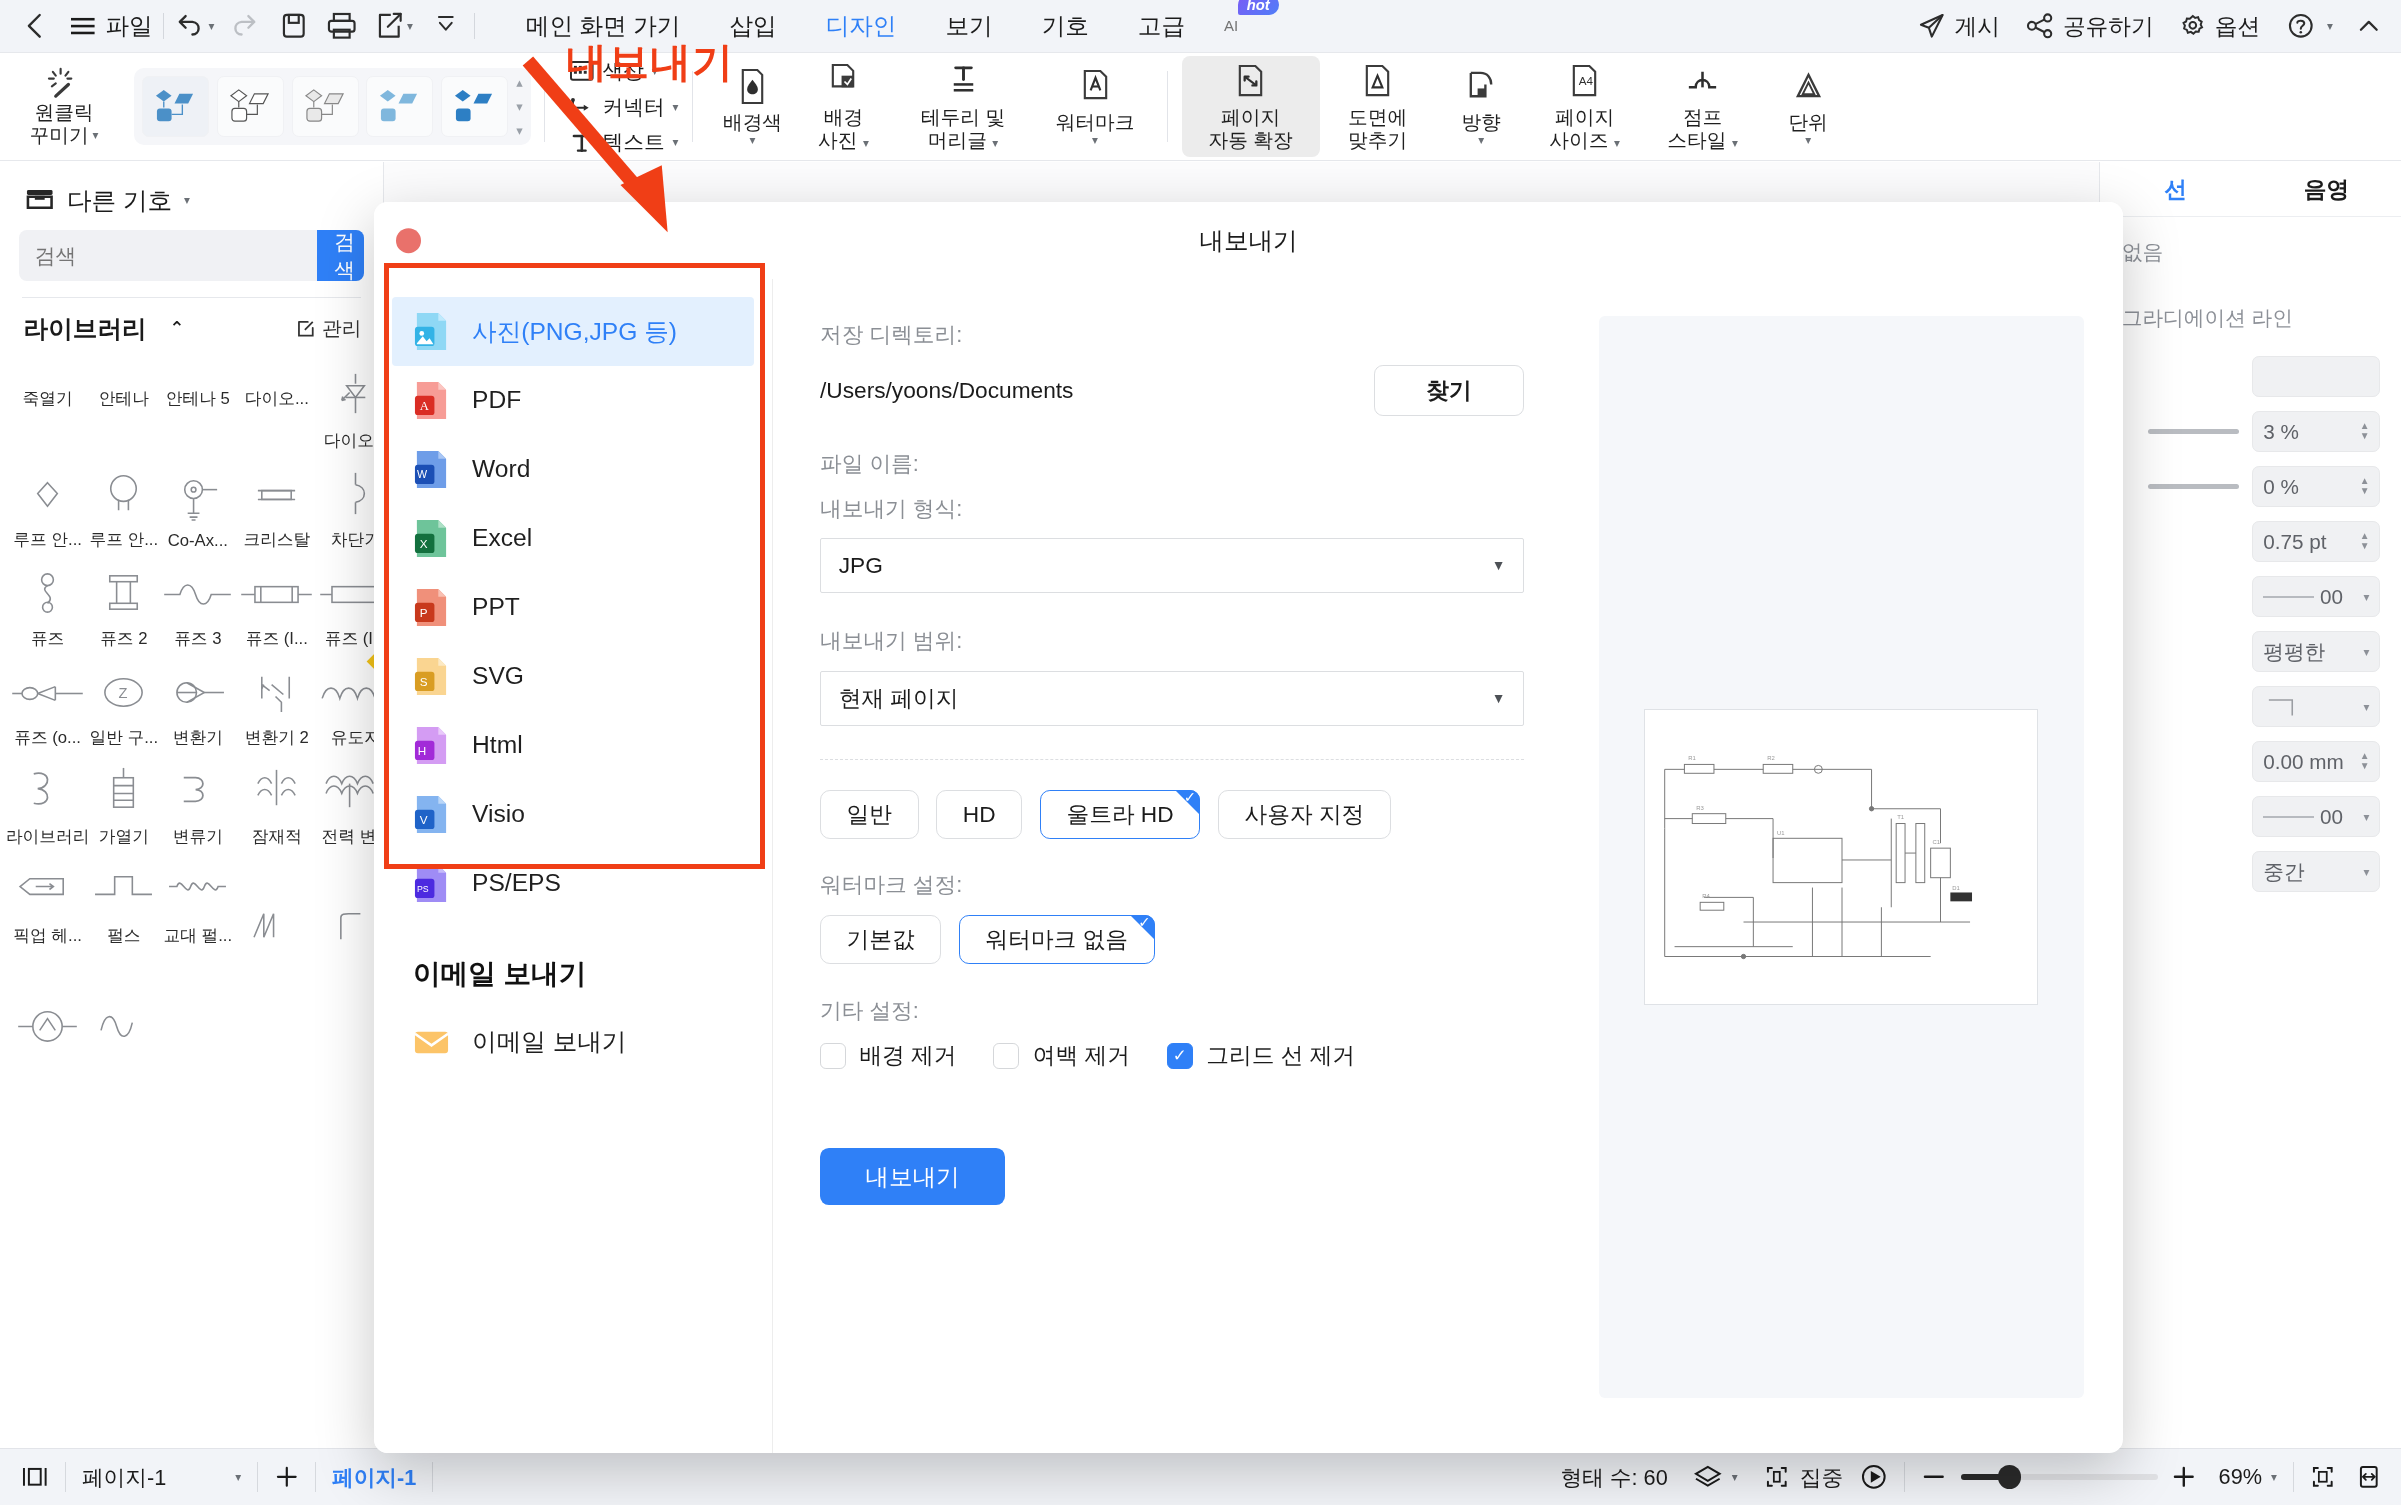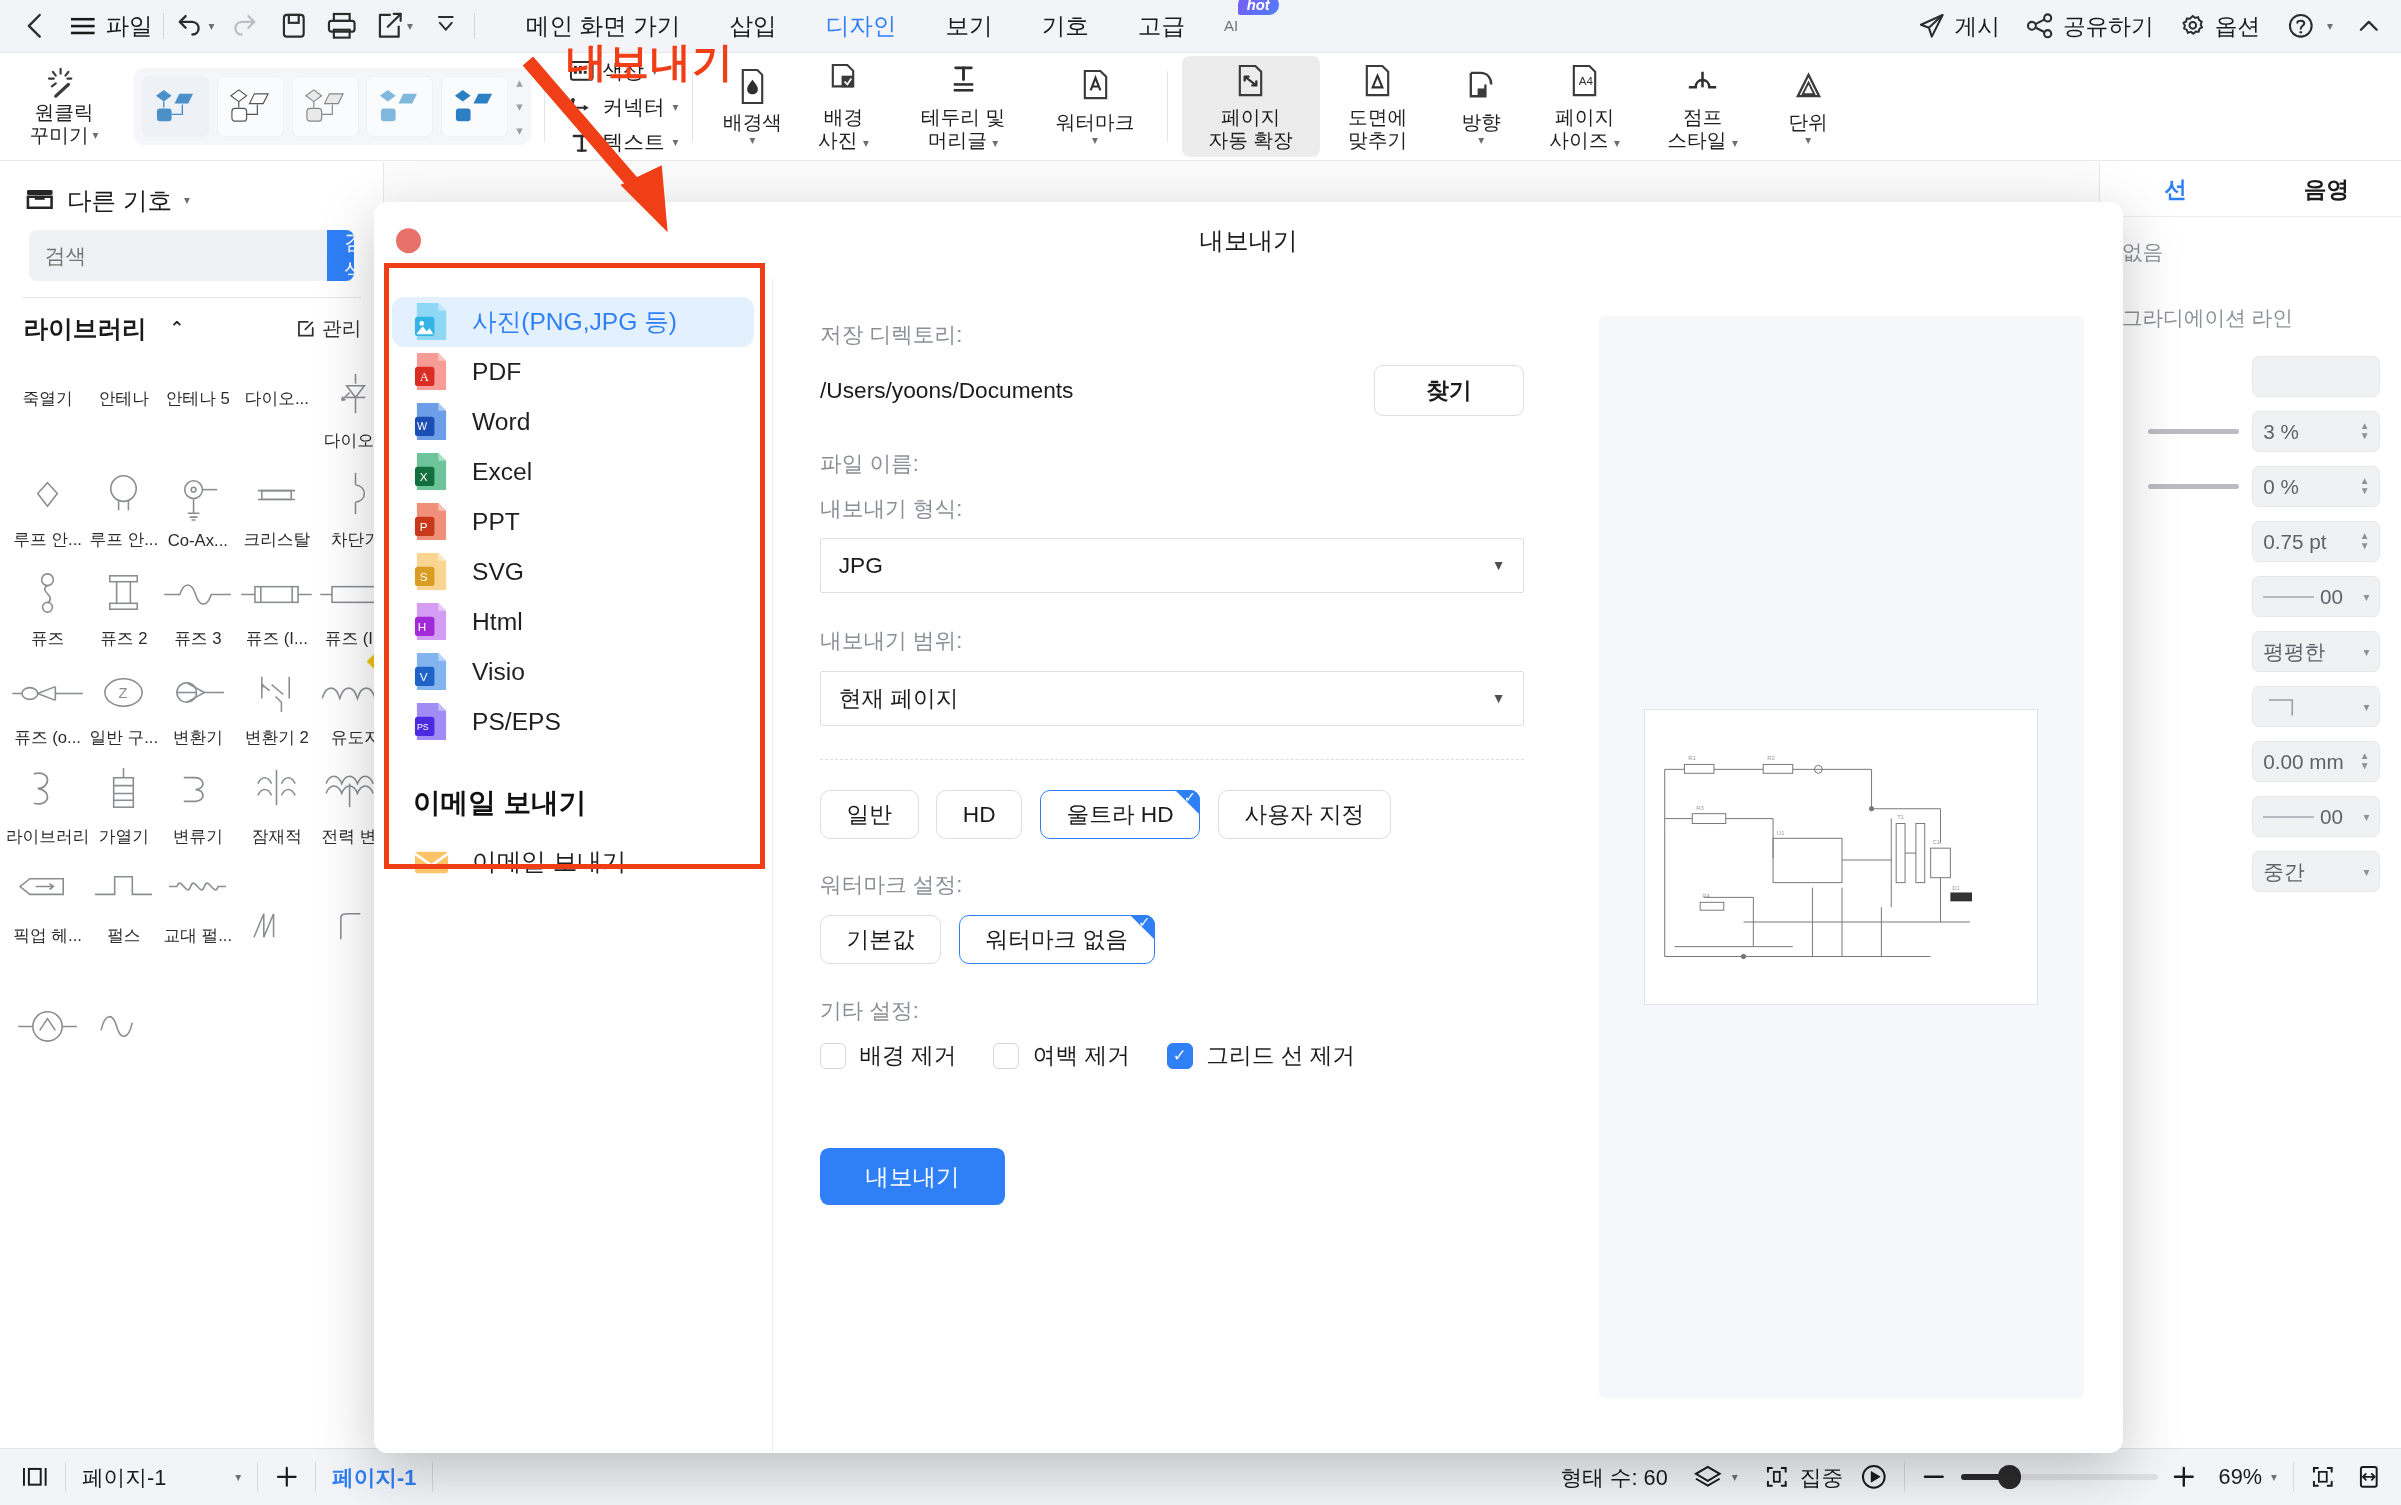--- a/index.html
+++ b/index.html
@@ -72,21 +72,21 @@
   }
   .rb-btn.active { background: #ececec; }
   .rb-ico { height: 41px; display: flex; align-items: flex-end; justify-content: center; margin-bottom: 4.9px; }
 
   
   .leftpanel {
     position: absolute; top: 162px; left: 0; width: 384px; bottom: 57px;
     background: #ffffff; border-right: 1px solid #e6e8ec; overflow: hidden;
   }
   .lp-head { display: flex; align-items: center; gap: 11.8px; padding: 21.7px 19.7px 13.8px 23.6px; font-size: 24.6px; color: #1b1b1b; cursor: pointer; }
-  .lp-search { margin: 0 29px; display: flex; align-items: center; background: #f0f1f4; border-radius: 7.9px; height: 51px; overflow: hidden; }
+  .lp-search { margin: 0 19px; display: flex; align-items: center; background: #f0f1f4; border-radius: 7.9px; height: 51px; overflow: hidden; }
   .lp-search input {
     flex: 1; border: none; outline: none; background: transparent; font-size: 20.7px;
     padding: 0 15.8px; color: #333; font-family: inherit;
   }
   .lp-search .sbtn { background: #2f80f7; color: #fff; font-size: 20.7px; height: 51px; display: flex; align-items: center; padding: 0 17.7px; cursor: pointer; }
   .lp-divider { height: 1px; background: #e6e8ec; margin: 15.8px 21.7px 0 21.7px; }
   .lp-secrow { display: flex; align-items: center; justify-content: space-between; padding: 13.8px 21.7px 3.9px 23.6px; }
   .lp-sectitle { font-size: 24.6px; font-weight: bold; color: #1b1b1b; display: flex; align-items: center; gap: 23px; cursor: pointer; }
   .lp-manage { font-size: 19.7px; color: #333; display: flex; align-items: center; gap: 5.9px; cursor: pointer; white-space: nowrap; }
   .lp-grid { display: grid; grid-template-columns: repeat(5, 1fr); padding: 3.9px 5.9px; }
@@ -140,22 +140,22 @@
     height: 77px; display: flex; align-items: center; justify-content: center;
     font-size: 24.6px; color: #1b1b1b; position: relative; background: #fff;
   }
   .dlg-close {
     position: absolute; left: 21.7px; top: 50%; transform: translateY(-50%);
     width: 25.6px; height: 25.6px; border-radius: 50%; background: #e9716b; cursor: pointer;
   }
   .dlg-body { display: flex; height: 1174px; }
   .dlg-left { width: 399px; border-right: 1px solid #ededed; padding: 17.7px 0 0 0; background: #fff; }
   .fmt-item {
-    display: flex; align-items: center; gap: 21.7px; height: 50px; margin: 0 17.7px;
-    padding: 0 21.7px; border-radius: 12px; cursor: pointer; font-size: 24.6px; color: #1f1f1f;
+    display: flex; align-items: center; gap: 21.7px; height: 69px; margin: 0 17.7px;
+    padding: 0 21.7px; border-radius: 4px; cursor: pointer; font-size: 24.6px; color: #1f1f1f;
   }
   .fmt-item.active { background: #e3f0fe; color: #2f80f7; }
   .fmt-ico { width: 37px; height: 41px; flex-shrink: 0; }
   .email-head { font-size: 27.6px; font-weight: bold; color: #111; padding: 37px 39px 15.8px 39px; }
 
   .dlg-mid { width: 798px; padding: 41px 47px 0 47px; }
   .f-label { font-size: 21.7px; color: #8b8f95; margin-bottom: 15.8px; }
   .dirrow { display: flex; align-items: center; justify-content: space-between; margin-bottom: 33px; }
   .dirpath { font-size: 22.7px; color: #1b1b1b; }
   .btn-find {

